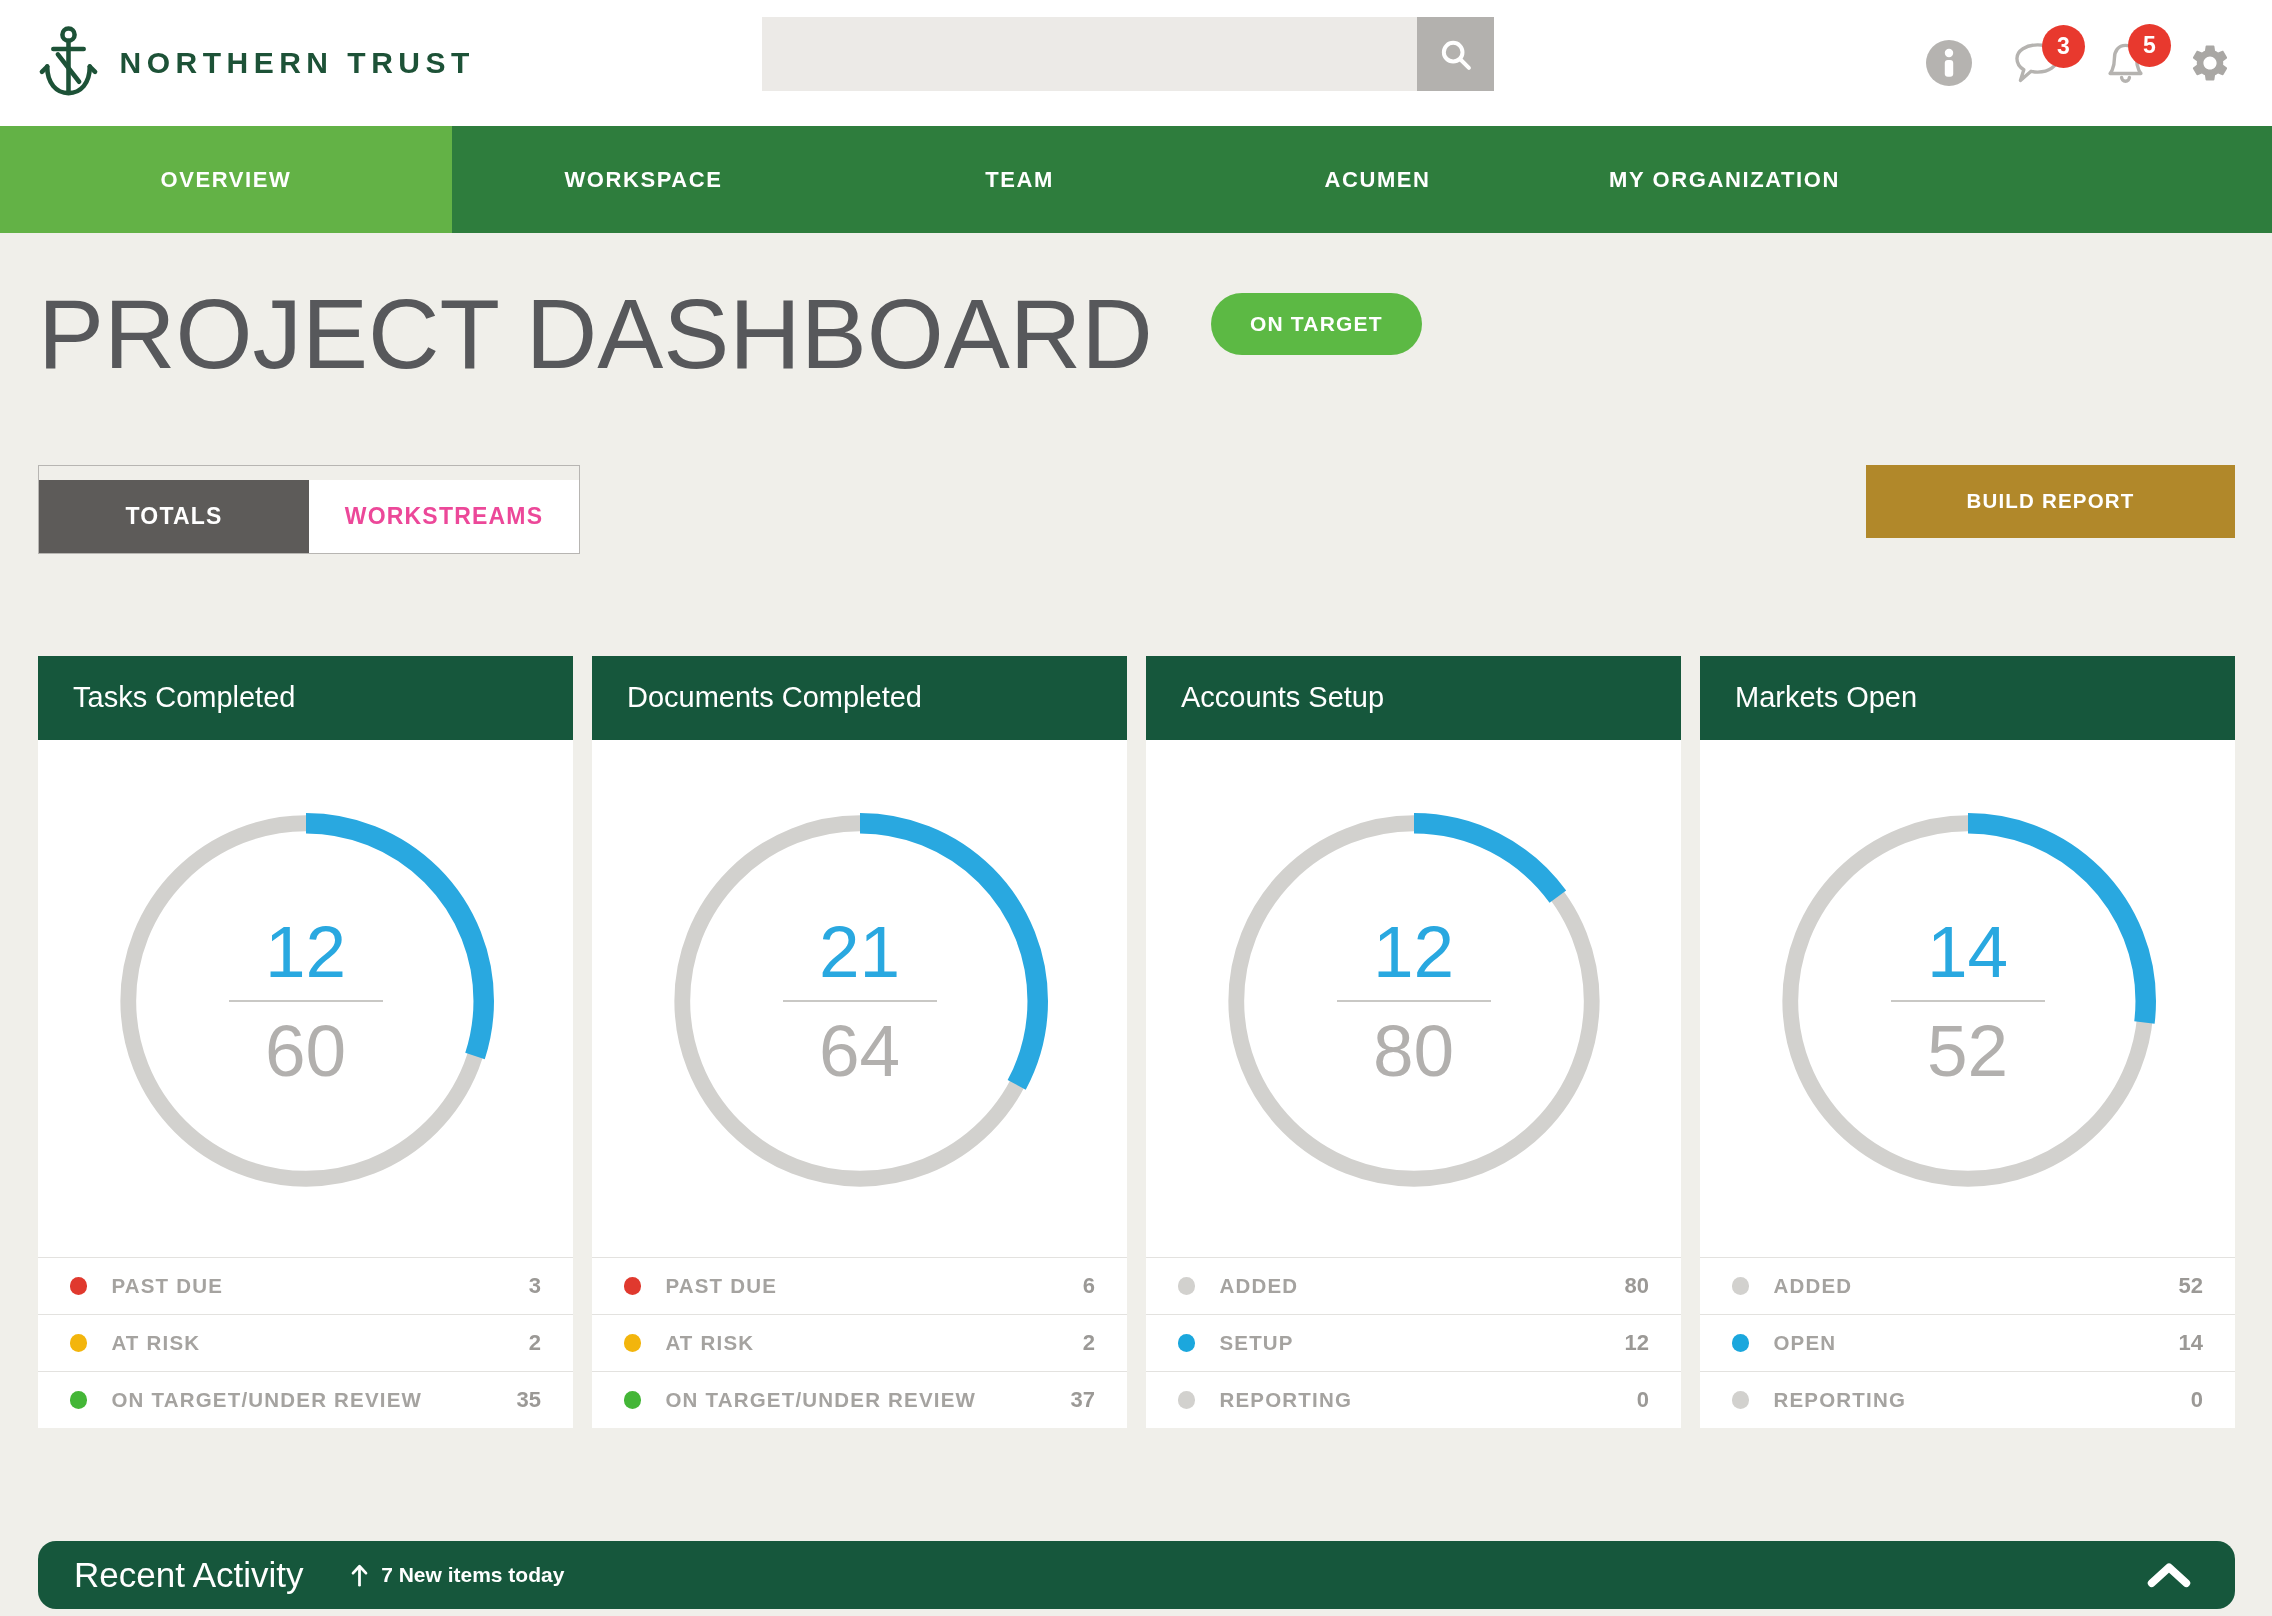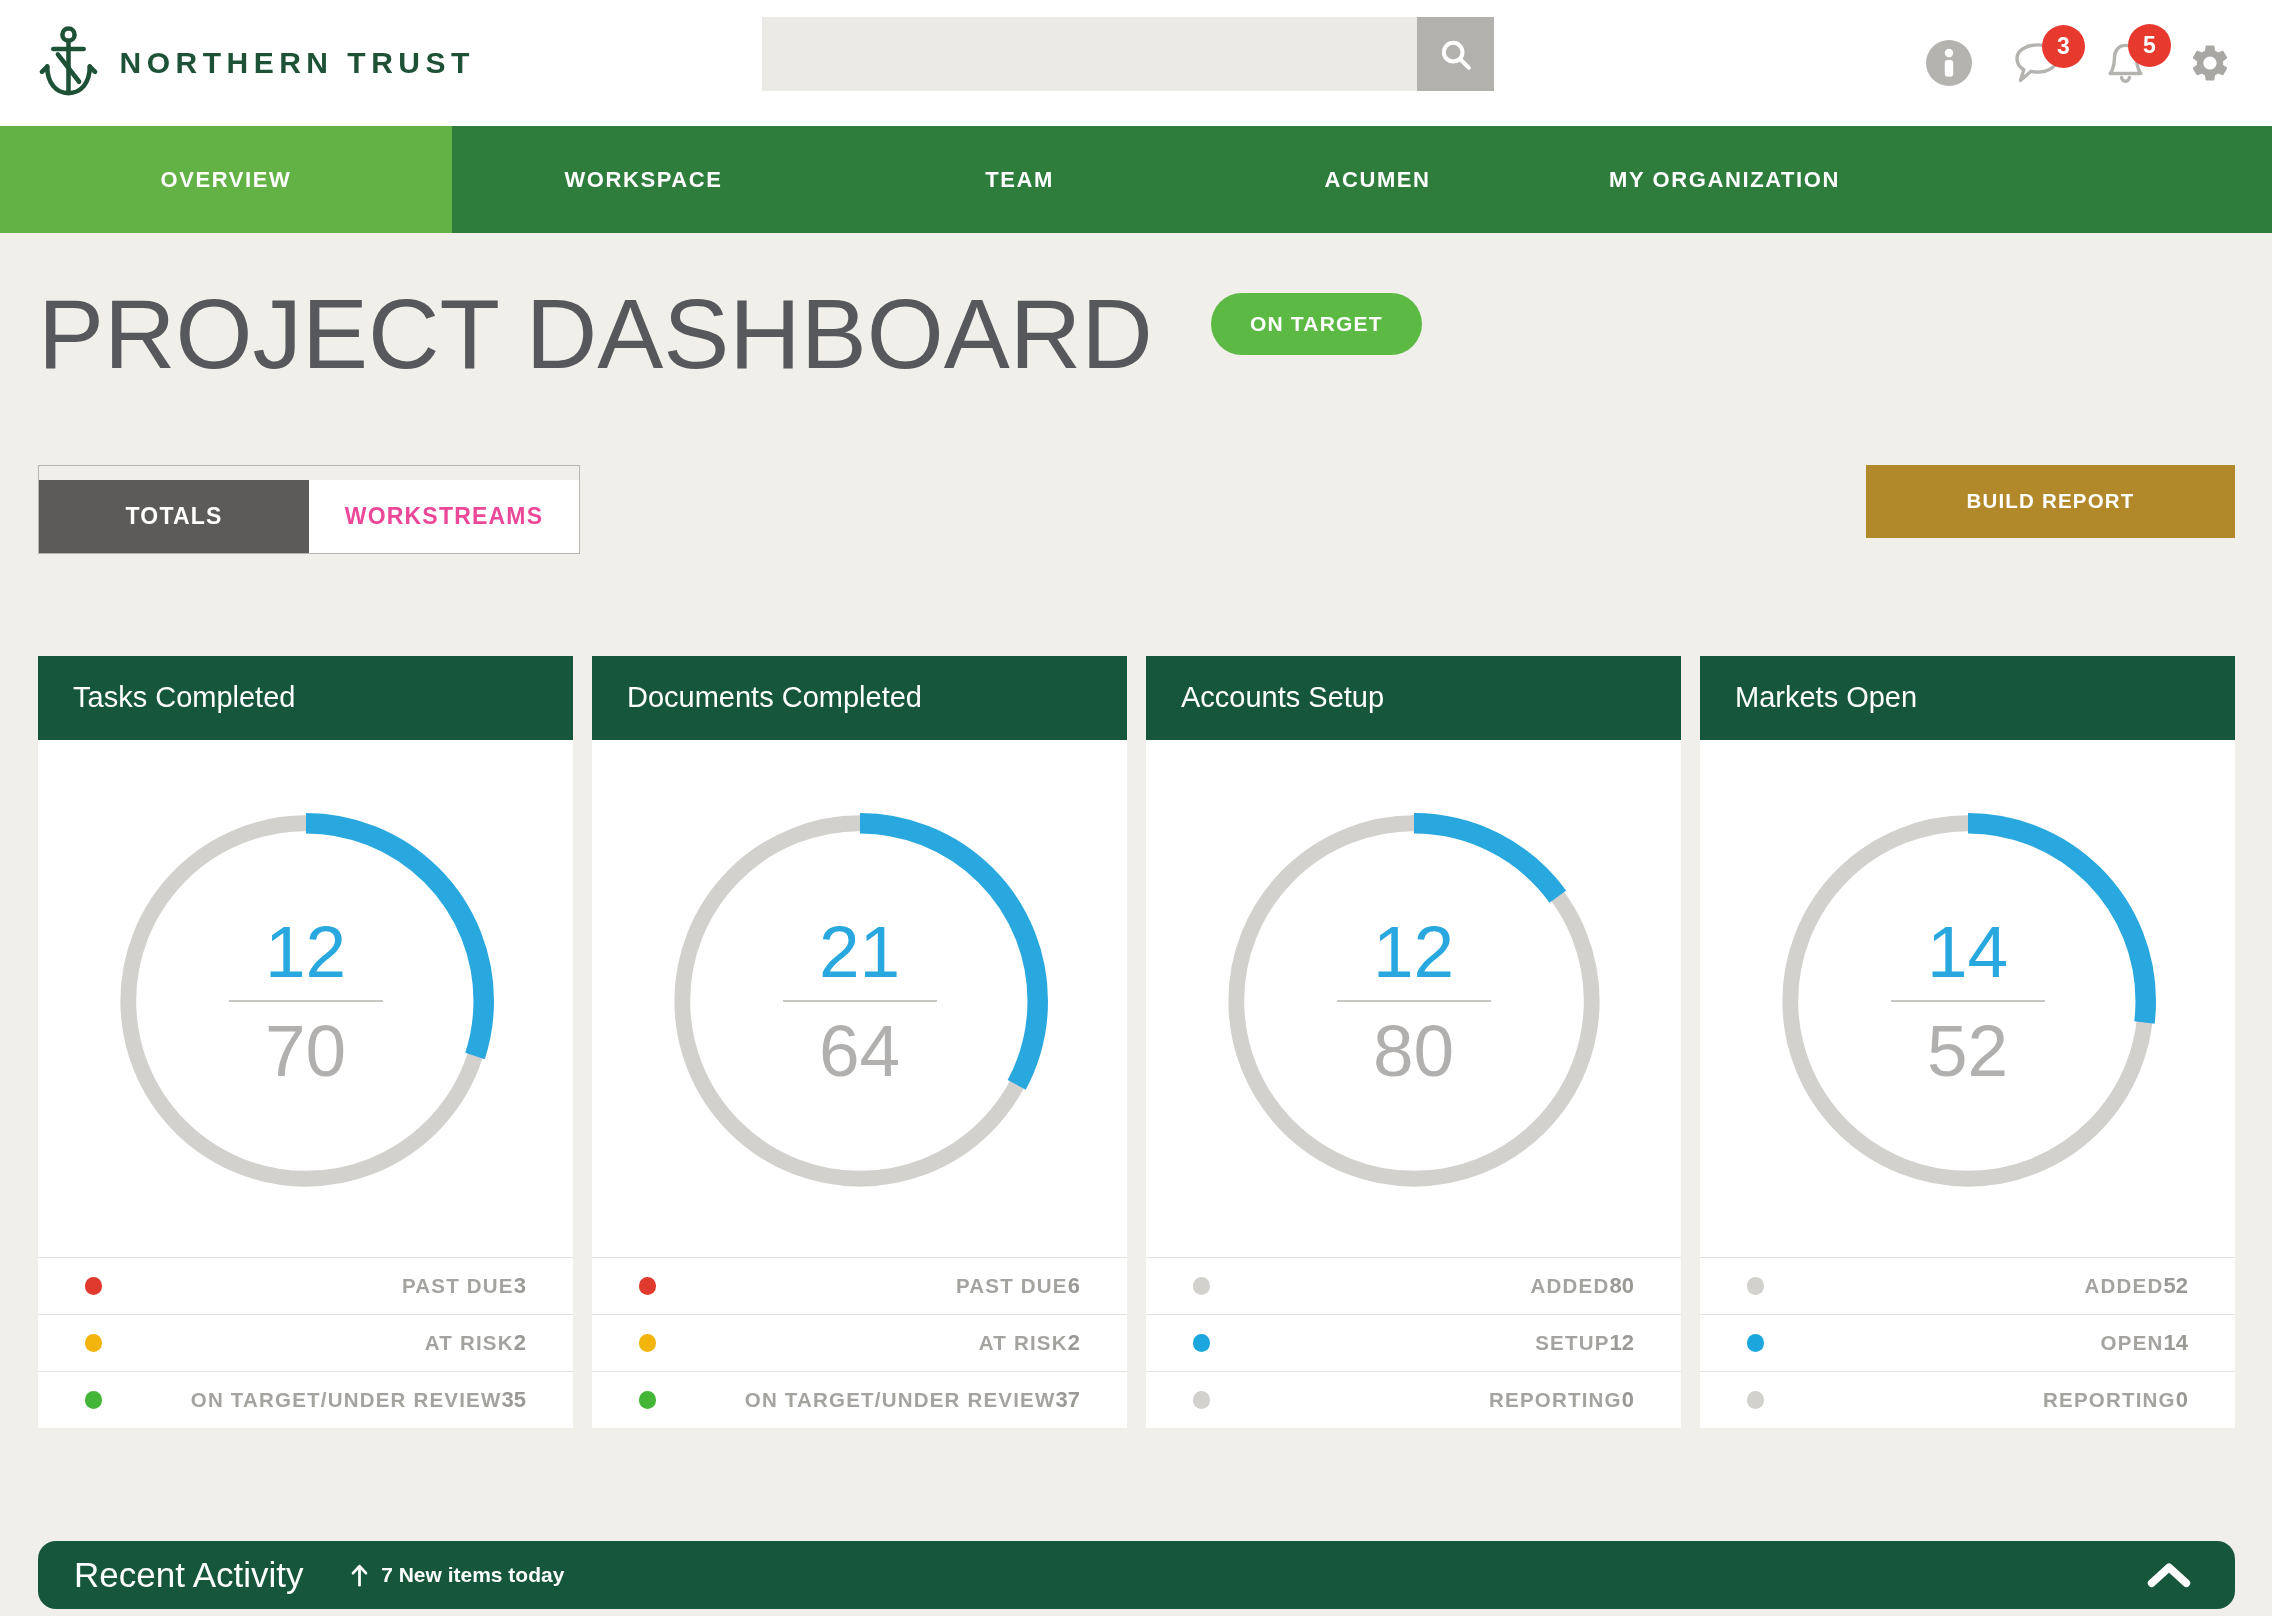--- a/index.html
+++ b/index.html
@@ -44,21 +44,21 @@
   .cards { display:flex; gap:19px; margin:118px 38px 0 38px; }
   .card { width:535px; background:#ffffff; }
   .card-header { height:84px; background:#16573c; display:flex; align-items:center; padding-left:35px; color:#fff; font-size:29px; font-weight:500; }
   .donut-area { height:517px; display:flex; justify-content:center; padding-top:73px; position:relative; }
   .donut-wrap { position:relative; width:376px; height:376px; }
   .donut-center { position:absolute; inset:0; display:flex; flex-direction:column; align-items:center; justify-content:center; }
   .donut-completed { font-size:73px; color:#29a8e0; line-height:1; }
   .donut-divider { width:154px; height:1.6px; background:#c9c8c5; margin:12.6px 0; }
   .donut-total { font-size:73px; color:#b2b0ae; line-height:1; }
   .legend { }
-  .legend-row { height:57px; border-top:0.8px solid #e3e2df; display:flex; align-items:center; padding:0 47px;text-align:right; }
+  .legend-row { height:57px; border-top:0.8px solid #e3e2df; display:flex; align-items:center; padding:0 32px; }
   .legend-dot { width:17.4px; height:17.4px; border-radius:50%; margin-right:24px; flex:none; }
   .legend-label { font-size:20.5px; font-weight:700; letter-spacing:1.2px; color:#a5a3a0; flex:1; }
   .legend-value { font-size:22px; font-weight:700; color:#9b9996; }
 
   
   .activity { position:relative; margin:113px 38px 0 38px; height:68px; background:#16573c; display:flex; align-items:center; padding-left:36px; overflow:hidden;border-radius:18px; }
   .ra-title { color:#fff; font-size:35px; font-weight:400; }
   .ra-arrow { margin-left:46px; margin-right:12.6px; }
   .ra-new { color:#fff; font-size:21px; font-weight:700; }
   .ra-chevron { position:absolute; right:44px; top:20.5px; cursor:pointer; }
@@ -152,21 +152,21 @@
 <main class="cards">
     <div class="card">
       <div class="card-header">Tasks Completed</div>
       <div class="donut-area">
         <div class="donut-wrap"><svg viewBox="0 0 476 476" width="376" height="376">
             <circle cx="238" cy="238" r="225" fill="none" stroke="#d2d1ce" stroke-width="20"></circle>
             <circle cx="238" cy="238" r="225" fill="none" stroke="#29a8e0" stroke-width="26" stroke-dasharray="424.1 989.6" transform="rotate(-90 238 238)"></circle>
           </svg><div class="donut-center">
             <div class="donut-completed">12</div>
             <div class="donut-divider"></div>
-            <div class="donut-total">70</div>
+            <div class="donut-total">60</div>
           </div></div>
       </div>
       <div class="legend">
         <div class="legend-row">
           <span class="legend-dot" style="background: rgb(224, 57, 46);"></span>
           <span class="legend-label">PAST DUE</span>
           <span class="legend-value">3</span>
         </div>
         <div class="legend-row">
           <span class="legend-dot" style="background: rgb(243, 181, 12);"></span>

